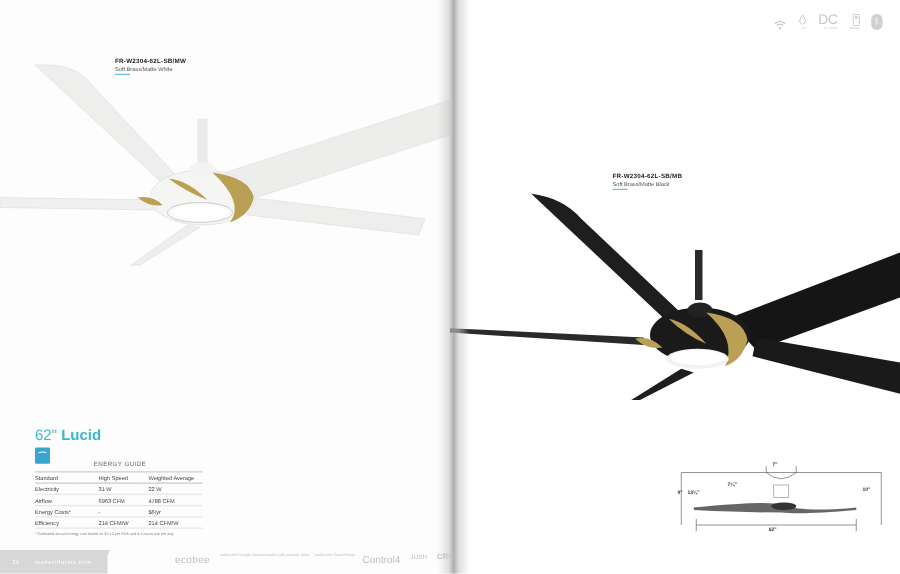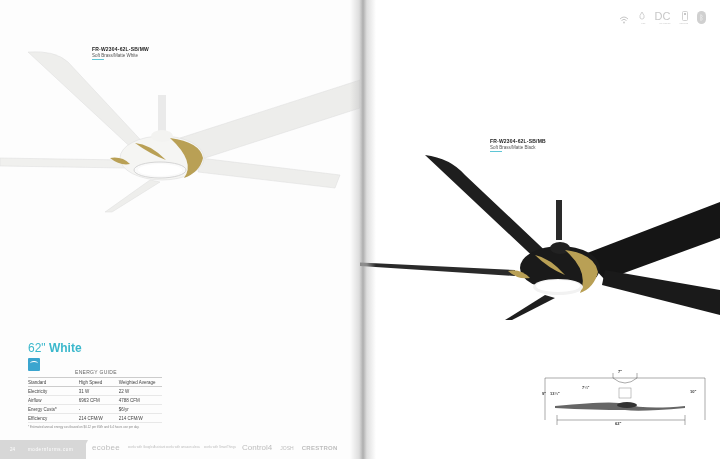--- a/index.html
+++ b/index.html
@@ -27,21 +27,21 @@
     table.energy tbody tr { border-bottom:1px solid #e8e8e8; }
     table.energy td.c2, table.energy th.c2 { padding-left:18px; }
     table.energy td.c3, table.energy th.c3 { padding-left:10px; }
     .footnote { position:absolute; left:28px; top:425px; font-size:3px; color:#888; }
     .footer-left { position:absolute; left:0; top:440px; width:360px; height:19px; }
     .footer-band-l { position:absolute; left:0; top:0; width:86px; height:19px; background:#d7d7d7; clip-path:polygon(0 0, 80px 0, 86px 19px, 0 19px); }
     .footer-band-l { width:86px; clip-path:none; }
     .footer-band-l-tri { position:absolute; left:78px; top:0; width:0; height:0; border-top:19px solid #d7d7d7; border-right:10px solid transparent; }
     .pg-num { position:absolute; font-size:4.5px; color:#fff; top:7px; }
     .footer-url { position:absolute; font-size:4.5px; color:#fff; top:7px; letter-spacing:0.6px; }
-    .logos { position:absolute; top:443px; display:flex; align-items:center; color:#bdbdbd; }
+    .logos { position:absolute; top:443px; display:flex; align-items:flex-start; color:#bdbdbd;margin-left:48px; }
     .logo { font-size:7px; margin-right:8px; white-space:nowrap; }
     .logo.small { font-size:3px; line-height:3.5px; }
     .logo.ecobee { font-size:8px; letter-spacing:0.3px; font-weight:normal; }
     .logo.control4 { font-size:8px; }
     .logo.crestron { font-size:6px; font-weight:bold; letter-spacing:0.3px; }
     .logo.josh { font-size:5px; }
     .feature-icons { position:absolute; right:14px; top:11px; display:flex; align-items:flex-end; gap:9px; color:#c7c7c7; }
     .fi { display:flex; flex-direction:column; align-items:flex-end; }
     .fi .glyph { font-size:10px; line-height:10px; }
     .fi .cap { font-size:2px; margin-top:1px; }
@@ -80,21 +80,21 @@
       <ellipse cx="160" cy="130" rx="26" ry="8" fill="#fafafa" stroke="#ccc" stroke-width="0.8"></ellipse>
       <ellipse cx="160" cy="130" rx="22" ry="6" fill="#fff"></ellipse>
     </svg>
 
     <div class="sku" style="left:92px;top:46px">FR-W2304-62L-SB/MW</div>
     <div class="finish" style="left:92px;top:53px">Soft Brass/Matte White</div>
     <div class="underline" style="left:92px;top:59px"></div>
 
     <div class="model-title">
       <span class="size">62"</span>
-      <span class="name">White</span>
+      <span class="name">Lucid</span>
     </div>
     <div class="energy-star"></div>
     <div class="eg-title">ENERGY GUIDE</div>
 
     <table class="energy">
       <thead>
         <tr>
           <th>Standard</th>
           <th class="c2">High Speed</th>
           <th class="c3">Weighted Average</th>

